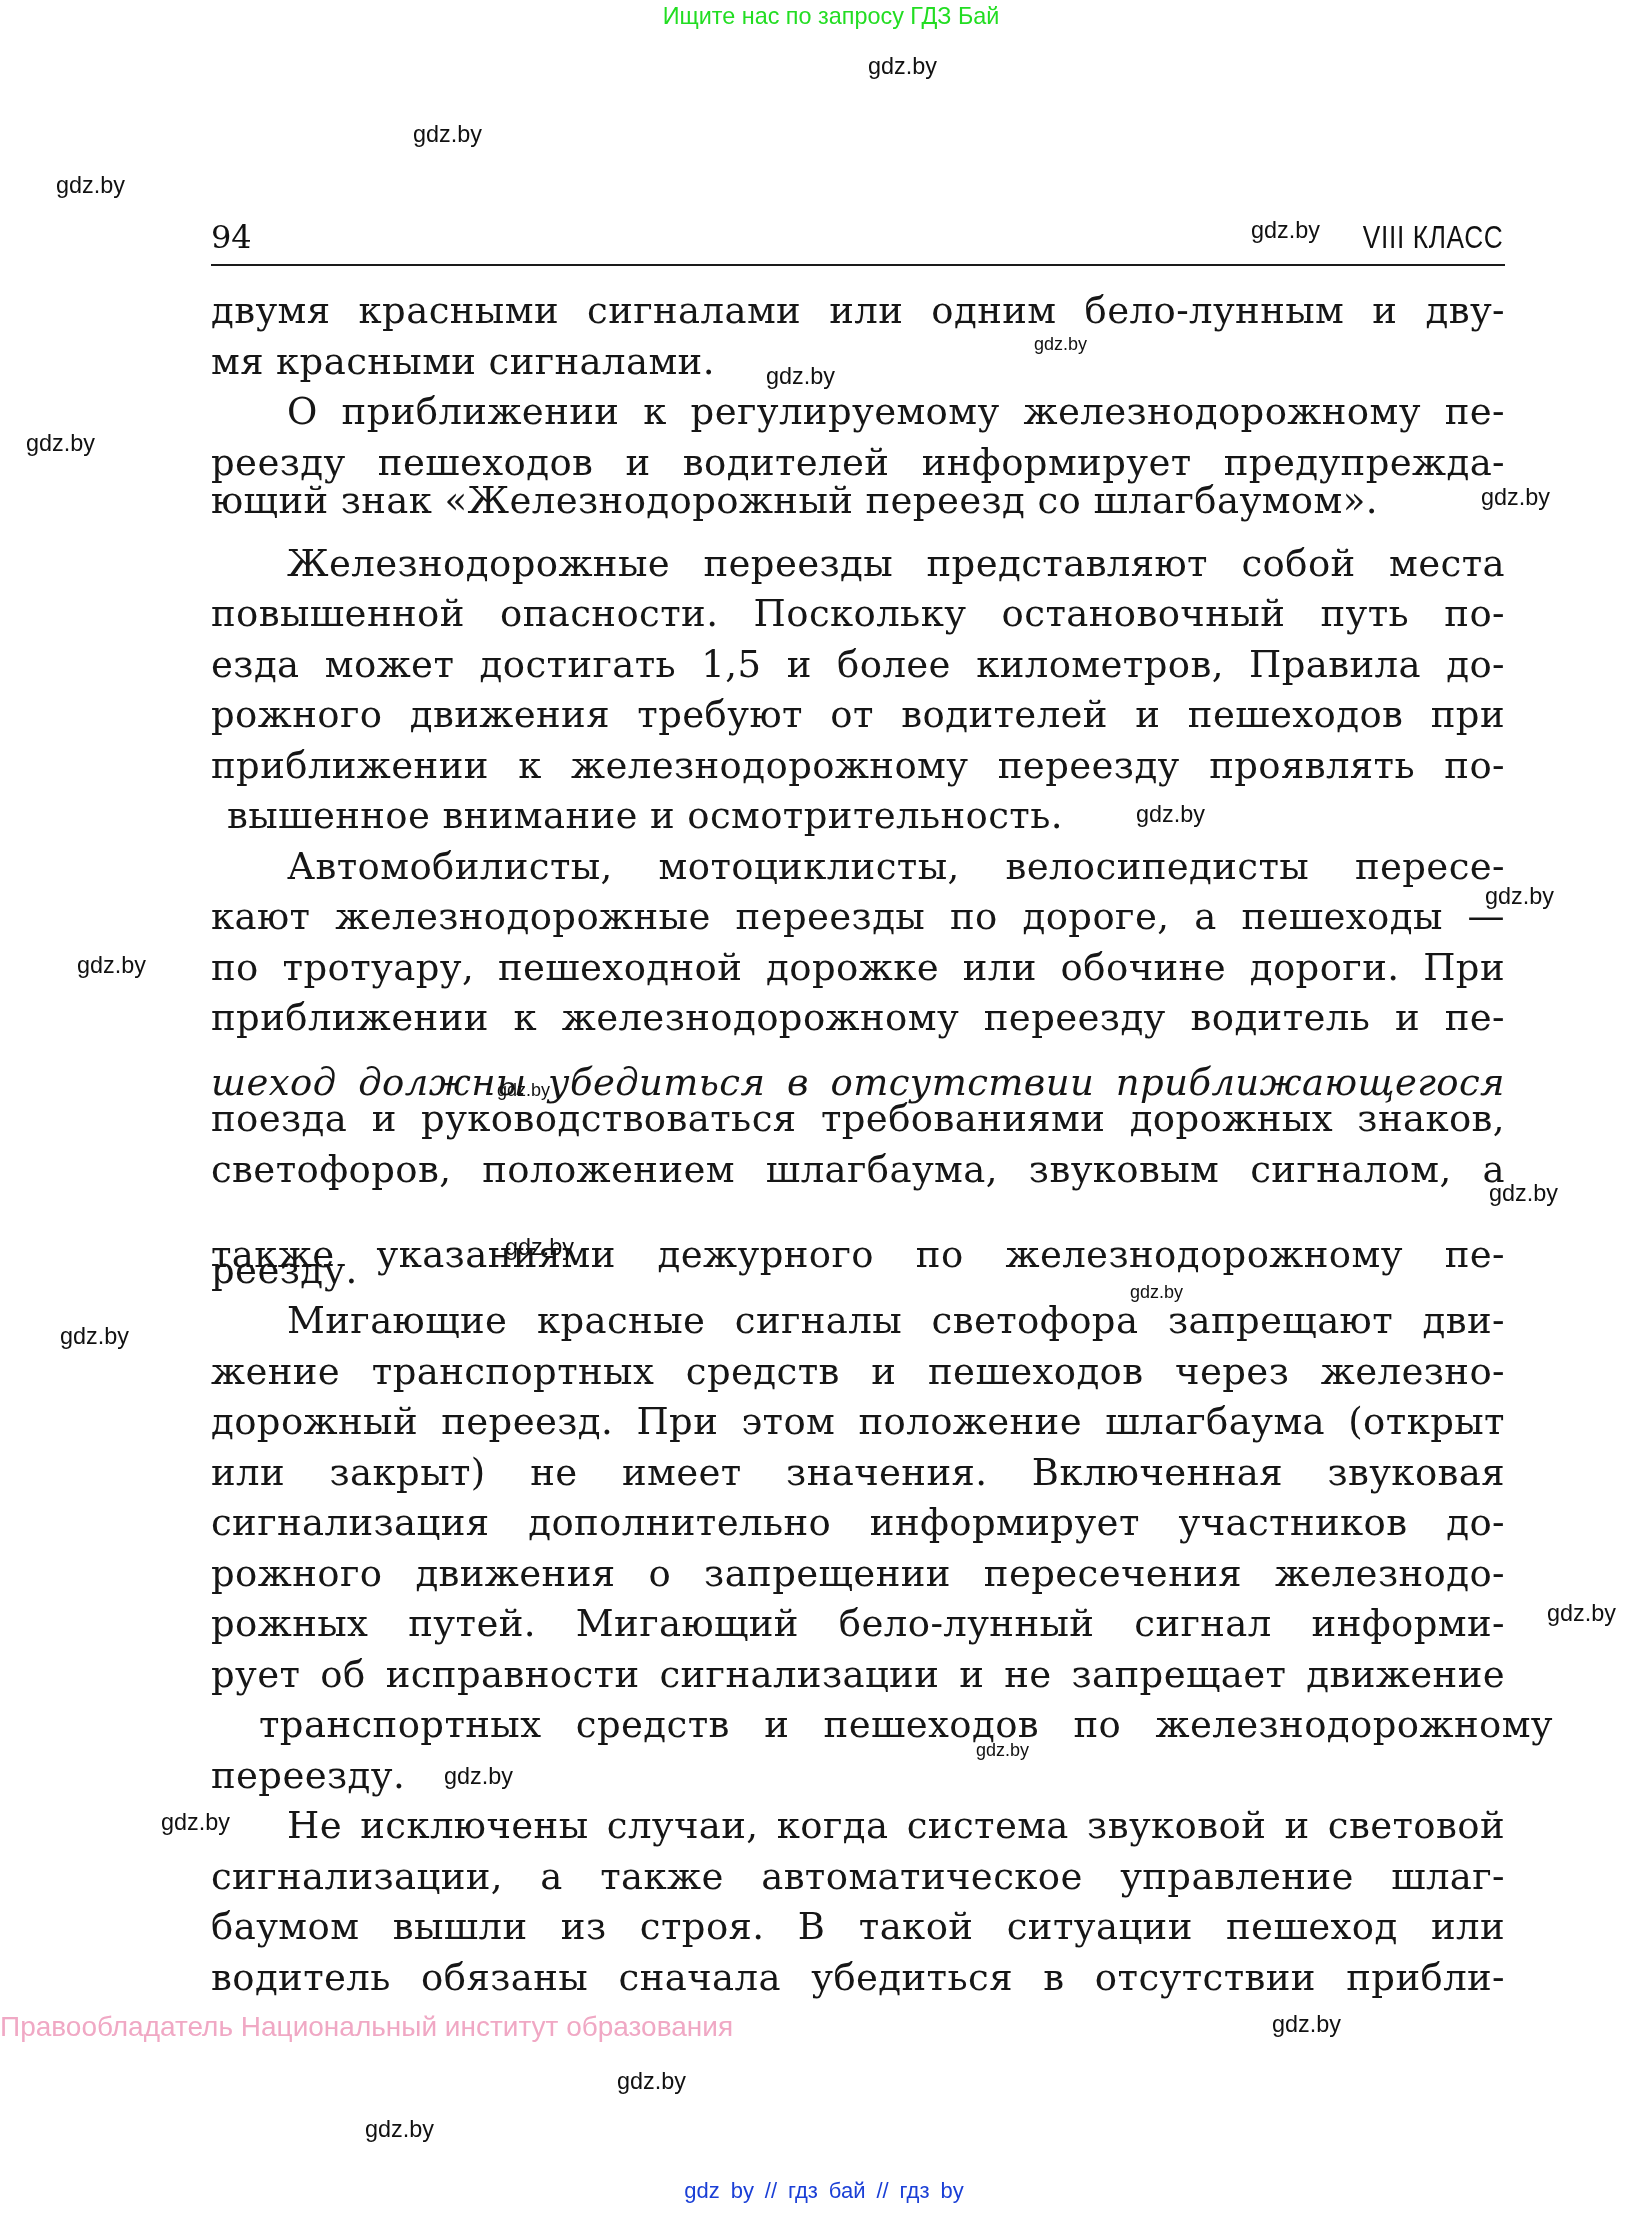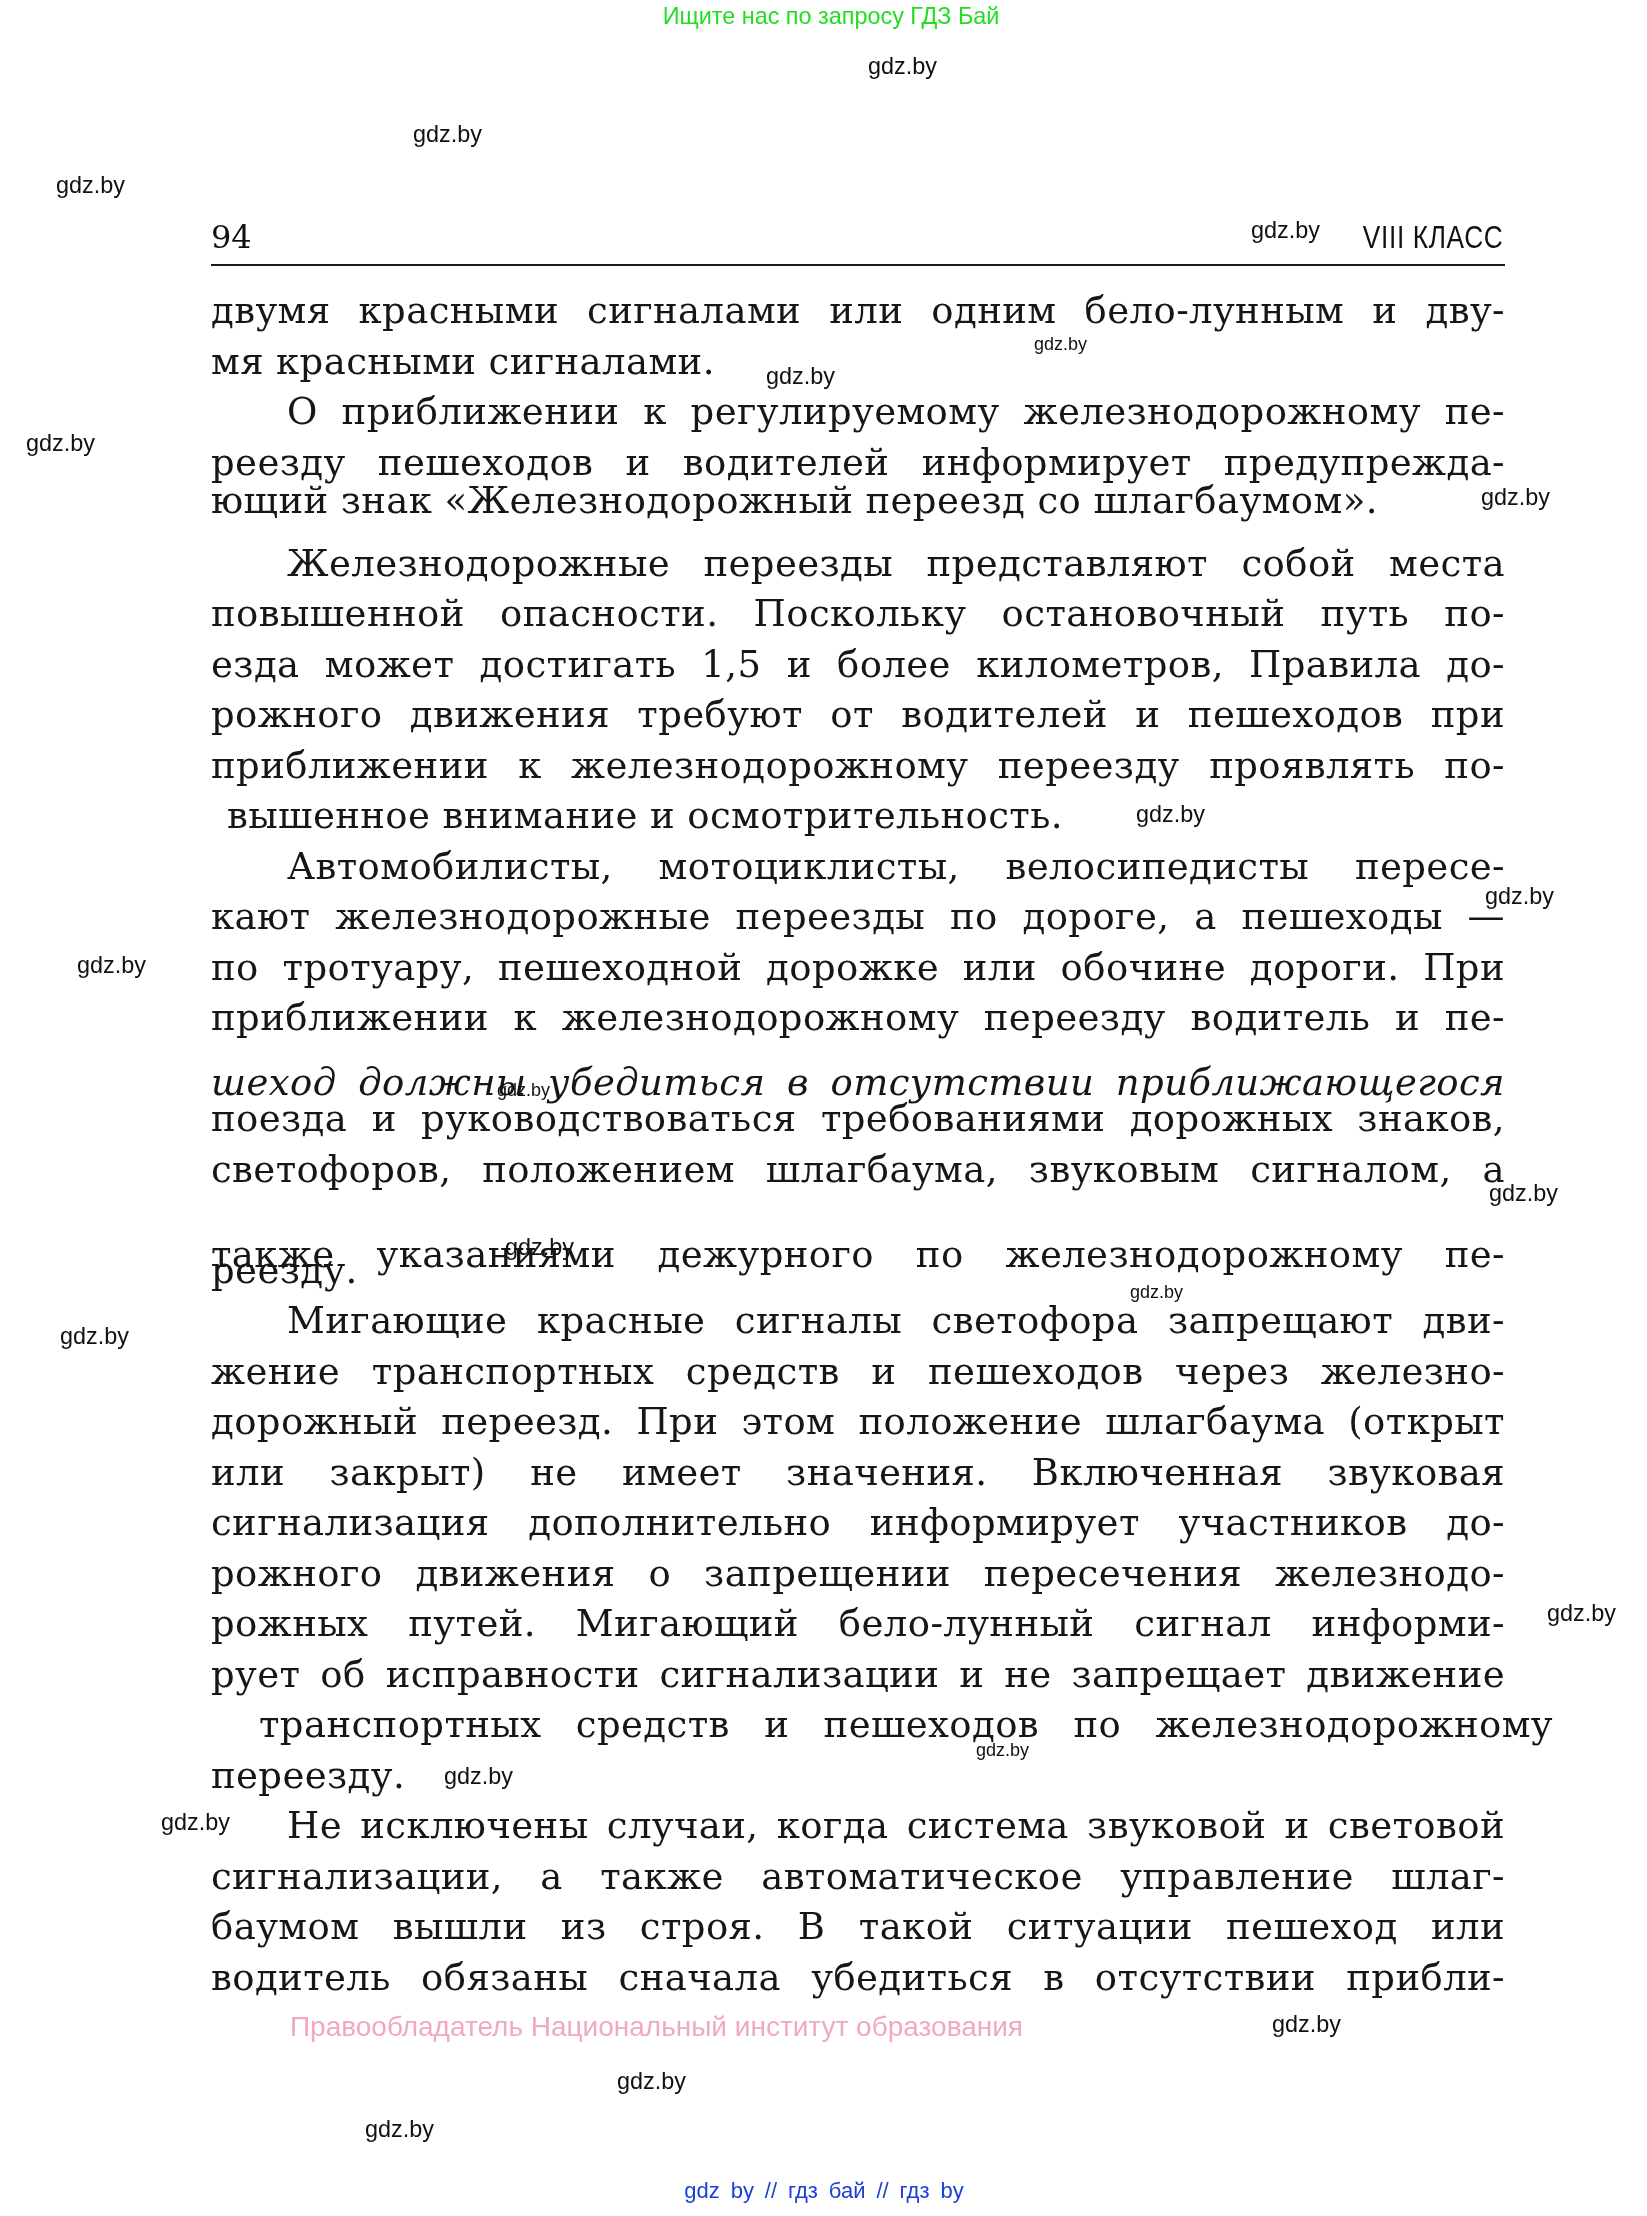--- a/index.html
+++ b/index.html
@@ -29,21 +29,21 @@
   .body-text { position: absolute; left: 211px; top: 286px; width: 1294px; }
   .line {
     position: absolute; left: 0; width: 1294px; height: 50px;
     font-family: "DejaVu Serif", serif; font-size: 37px; color: #161616;
     white-space: nowrap; text-align: justify; text-align-last: justify;
     line-height: 50px; letter-spacing: 0.4px;
   }
   .line.last { text-align-last: left; }
   .line.indent { padding-left: 76px; width: 1218px; }
   .copyright {
-    position: absolute; left: 8px; width: 1402px; top: 2011px; text-align: center;
+    position: absolute; left: 0; width: 1402px; top: 2011px; 
     font-family: "Liberation Sans", sans-serif; font-size: 28px; color: #f0a8c4;
     padding-right: 105px; box-sizing: border-box;
   }
   .footer-links {
     position: absolute; left: 0; width: 1648px; top: 2178px; text-align: center;
     font-family: "Liberation Sans", sans-serif; font-size: 22px; color: #1a3fd6;
     word-spacing: 4.8px;
   }
 </style>
 </head>

